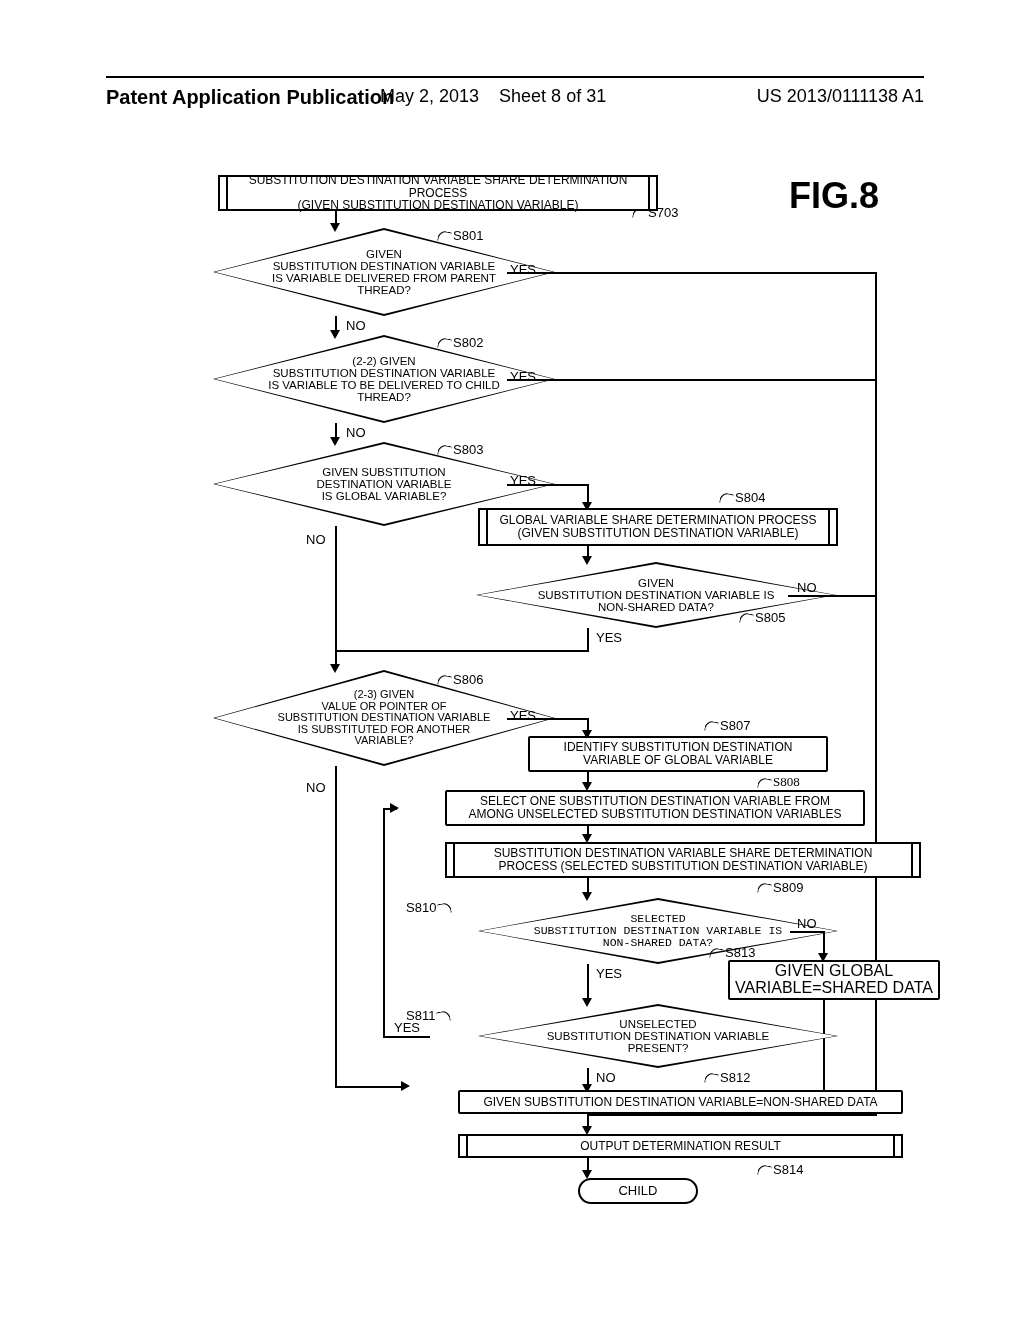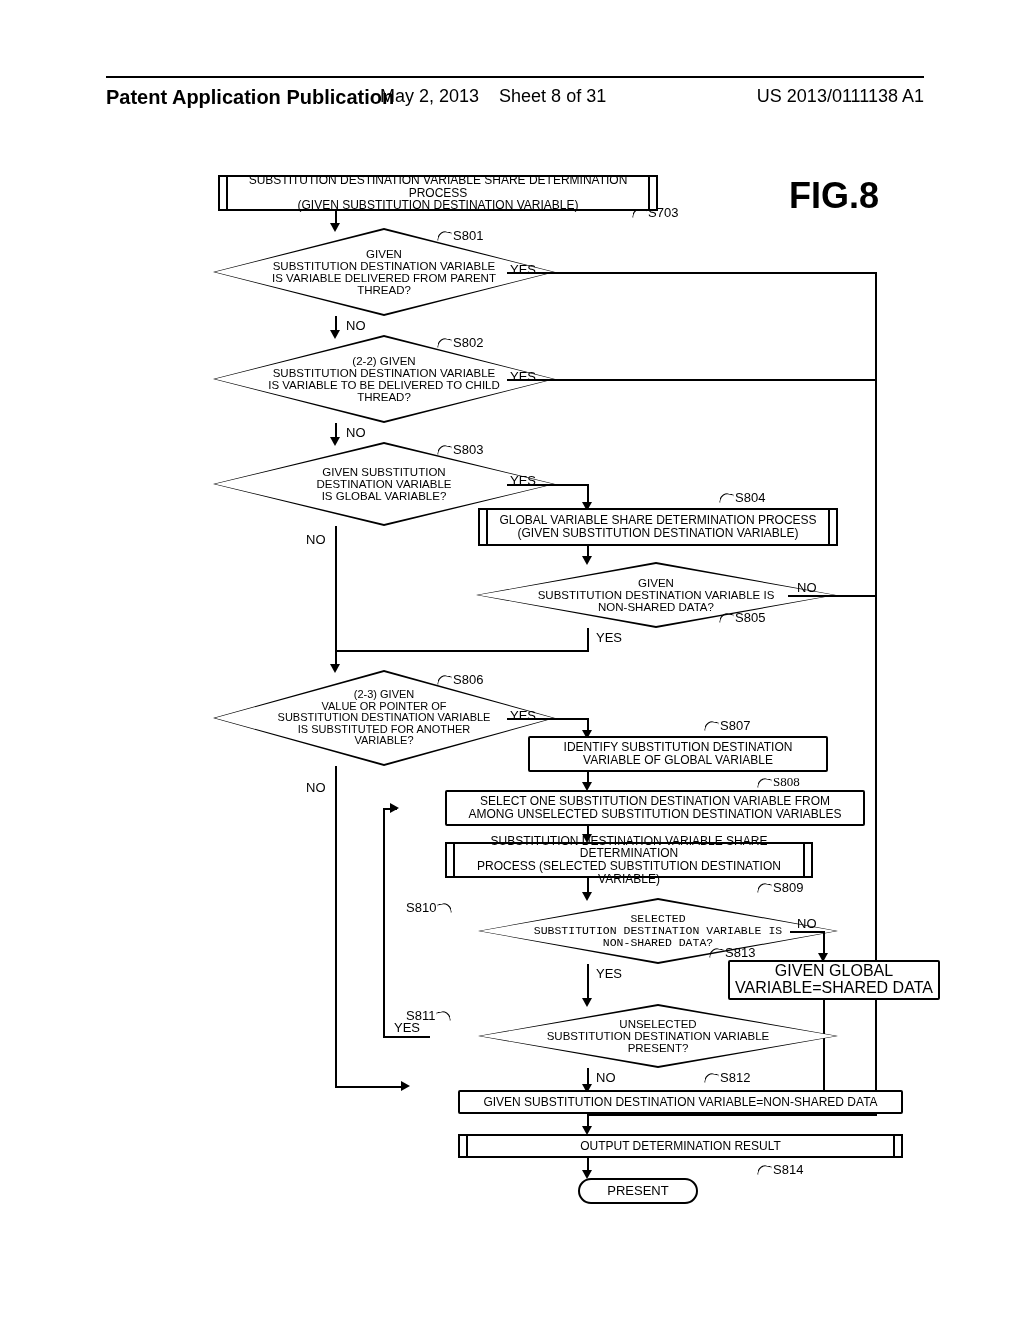--- a/index.html
+++ b/index.html
@@ -237,21 +237,21 @@
     <div class="arrow v" style="left:477px; top:376px; height:12px;"></div>
     <div class="arrowhead down" style="left:472px; top:386px;"></div>
 
     <div class="shape decision" style="left:318px; top:392px; width:360px; height:66px;">
       <div class="diamond-border"></div>
         <div class="diamond-inner"></div>
       <div class="d-text" style="white-space:pre-line;">GIVEN
 SUBSTITUTION DESTINATION VARIABLE IS
 NON-SHARED DATA?</div>
     </div>
-    <div class="step-tag" style="left:610px; top:440px;"><span class="loop"></span><span>S805</span></div>
+    <div class="step-tag" style="left:630px; top:440px;"><span class="loop"></span><span>S805</span></div>
     <div class="lbl" style="left:687px; top:410px;">NO</div>
     <div class="arrow h" style="left:678px; top:425px; width:87px;"></div>
 
     <div class="lbl" style="left:486px; top:460px;">YES</div>
     <div class="arrow v" style="left:477px; top:458px; height:22px;"></div>
     <div class="arrow h" style="left:226px; top:480px; width:253px;"></div>
 
     <div class="lbl" style="left:196px; top:362px;">NO</div>
     <div class="arrow v" style="left:225px; top:356px; height:140px;"></div>
     <div class="arrowhead down" style="left:220px; top:494px;"></div>
@@ -284,21 +284,21 @@
 
     <div class="arrow h" style="left:273px; top:638px; width:14px;"></div>
     <div class="arrowhead right" style="left:280px; top:633px;"></div>
     <div class="arrow v" style="left:273px; top:638px; height:230px;"></div>
     <div class="arrow h" style="left:273px; top:866px; width:47px;"></div>
     <div class="lbl" style="left:284px; top:850px;">YES</div>
 
     <div class="arrow v" style="left:477px; top:656px; height:10px;"></div>
     <div class="arrowhead down" style="left:472px; top:664px;"></div>
 
-    <div class="shape subroutine" style="left:287px; top:672px; width:368px; height:36px; font-size:12px; white-space:pre-line;">SUBSTITUTION DESTINATION VARIABLE SHARE DETERMINATION
+    <div class="shape subroutine" style="left:287px; top:672px; width:476px; height:36px; font-size:12px; white-space:pre-line;">SUBSTITUTION DESTINATION VARIABLE SHARE DETERMINATION
 PROCESS (SELECTED SUBSTITUTION DESTINATION VARIABLE)</div>
     <div class="step-tag" style="left:648px; top:710px;"><span class="loop"></span><span>S809</span></div>
 
     <div class="arrow v" style="left:477px; top:708px; height:16px;"></div>
     <div class="arrowhead down" style="left:472px; top:722px;"></div>
 
     <div class="step-tag" style="left:296px; top:730px;">S810<span class="loop" style="transform:scaleX(-1) rotate(12deg); margin-left:2px; margin-right:0;"></span></div>
 
     <div class="shape decision" style="left:320px; top:728px; width:360px; height:66px;font-family:Liberation Mono, monospace;">
       <div class="diamond-border"></div>
@@ -347,16 +347,16 @@
     <div class="arrowhead down" style="left:472px; top:956px;"></div>
 
     <div class="arrow h" style="left:478px; top:944px; width:289px;"></div>
 
     <div class="shape subroutine" style="left:300px; top:964px; width:445px; height:24px; font-size:12px;">OUTPUT DETERMINATION RESULT</div>
     <div class="step-tag" style="left:648px; top:992px;"><span class="loop"></span><span>S814</span></div>
 
     <div class="arrow v" style="left:477px; top:988px; height:14px;"></div>
     <div class="arrowhead down" style="left:472px; top:1000px;"></div>
 
-    <div class="shape terminator" style="left:420px; top:1008px; width:120px; height:26px;">PRESENT</div>
+    <div class="shape terminator" style="left:420px; top:1008px; width:120px; height:26px;">CHILD</div>
 
   </div>
 </div>
 
 </body></html>

